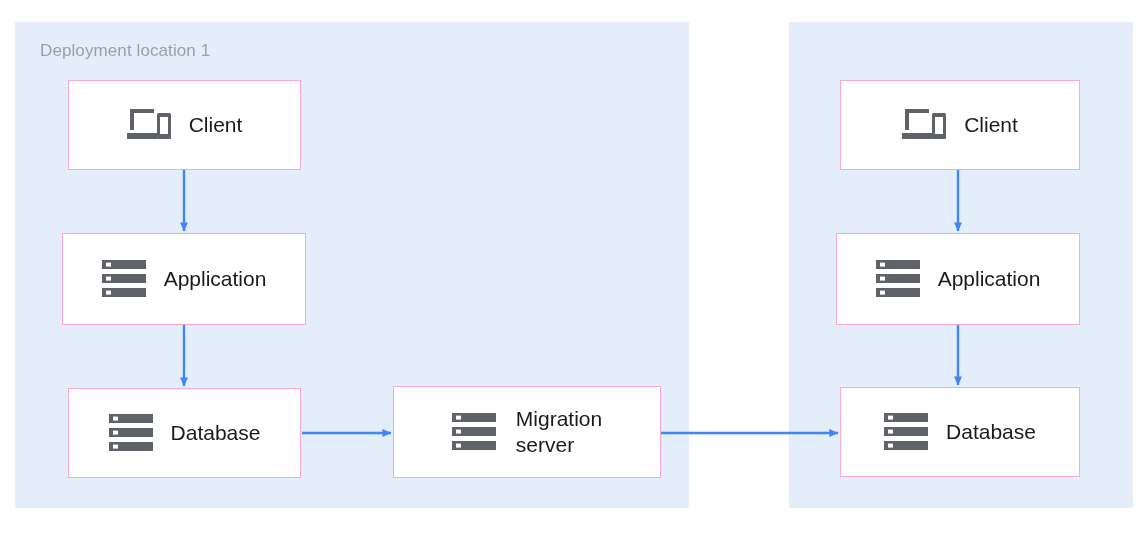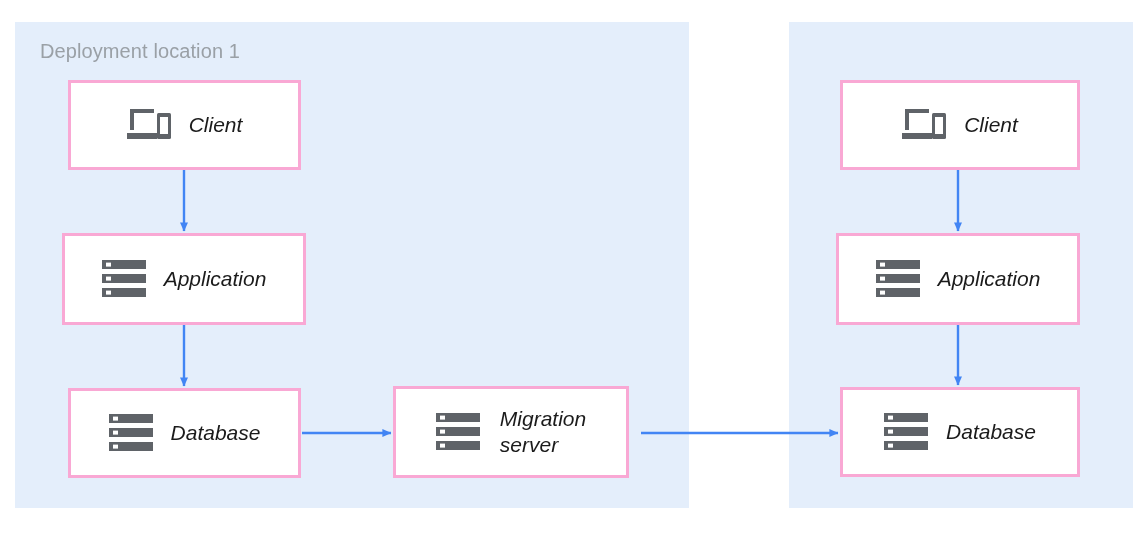--- a/index.html
+++ b/index.html
@@ -24,57 +24,56 @@
   .zone {
     position: absolute;
     background: #e4eefb;
   }
   #zone-1 { left: 15px;  top: 22px; width: 674px; height: 486px; }
   #zone-2 { left: 789px; top: 22px; width: 344px; height: 486px; }
 
   .zone-label {
     position: absolute;
     color: #9aa0a6;
-    font-size: 20px;
+    font-size: 17px;
     line-height: 20px;
     letter-spacing: 0.1px;
     white-space: nowrap;
   }
   #zone-1-label { left: 40px;  top: 41px; }
   #zone-2-label { left: 814px; top: 41px; }
 
   
   .node {
     position: absolute;
     background: #ffffff;
-    border: 3px solid #f9a8d4;
+    border: 1px solid #f9a8d4;
     box-sizing: border-box;
     display: flex;
     align-items: center;
     justify-content: center;
-    font-style: italic;
   }
   .node-inner {
     display: flex;
     align-items: center;
     gap: 18px;
   }
   .node-label {
     color: #1b1b1b;
     font-size: 21px;
     line-height: 26px;
     white-space: pre-line;
     text-align: left;
   }
 
   
   #node-client-1      { left: 68px; top: 80px;  width: 233px; height: 90px; }
   #node-application-1 { left: 62px; top: 233px; width: 244px; height: 92px; }
   #node-database-1    { left: 68px; top: 388px; width: 233px; height: 90px; }
-  #node-migration     { left: 393px; top: 386px; width: 236px; height: 92px; }
+  #node-migration     { left: 393px; top: 386px; width: 268px; height: 92px; }
 
   
   #node-client-2      { left: 840px; top: 80px;  width: 240px; height: 90px; }
   #node-application-2 { left: 836px; top: 233px; width: 244px; height: 92px; }
   #node-database-2    { left: 840px; top: 387px; width: 240px; height: 90px; }
 
   
   #node-migration .node-inner { gap: 20px; }
 
   

